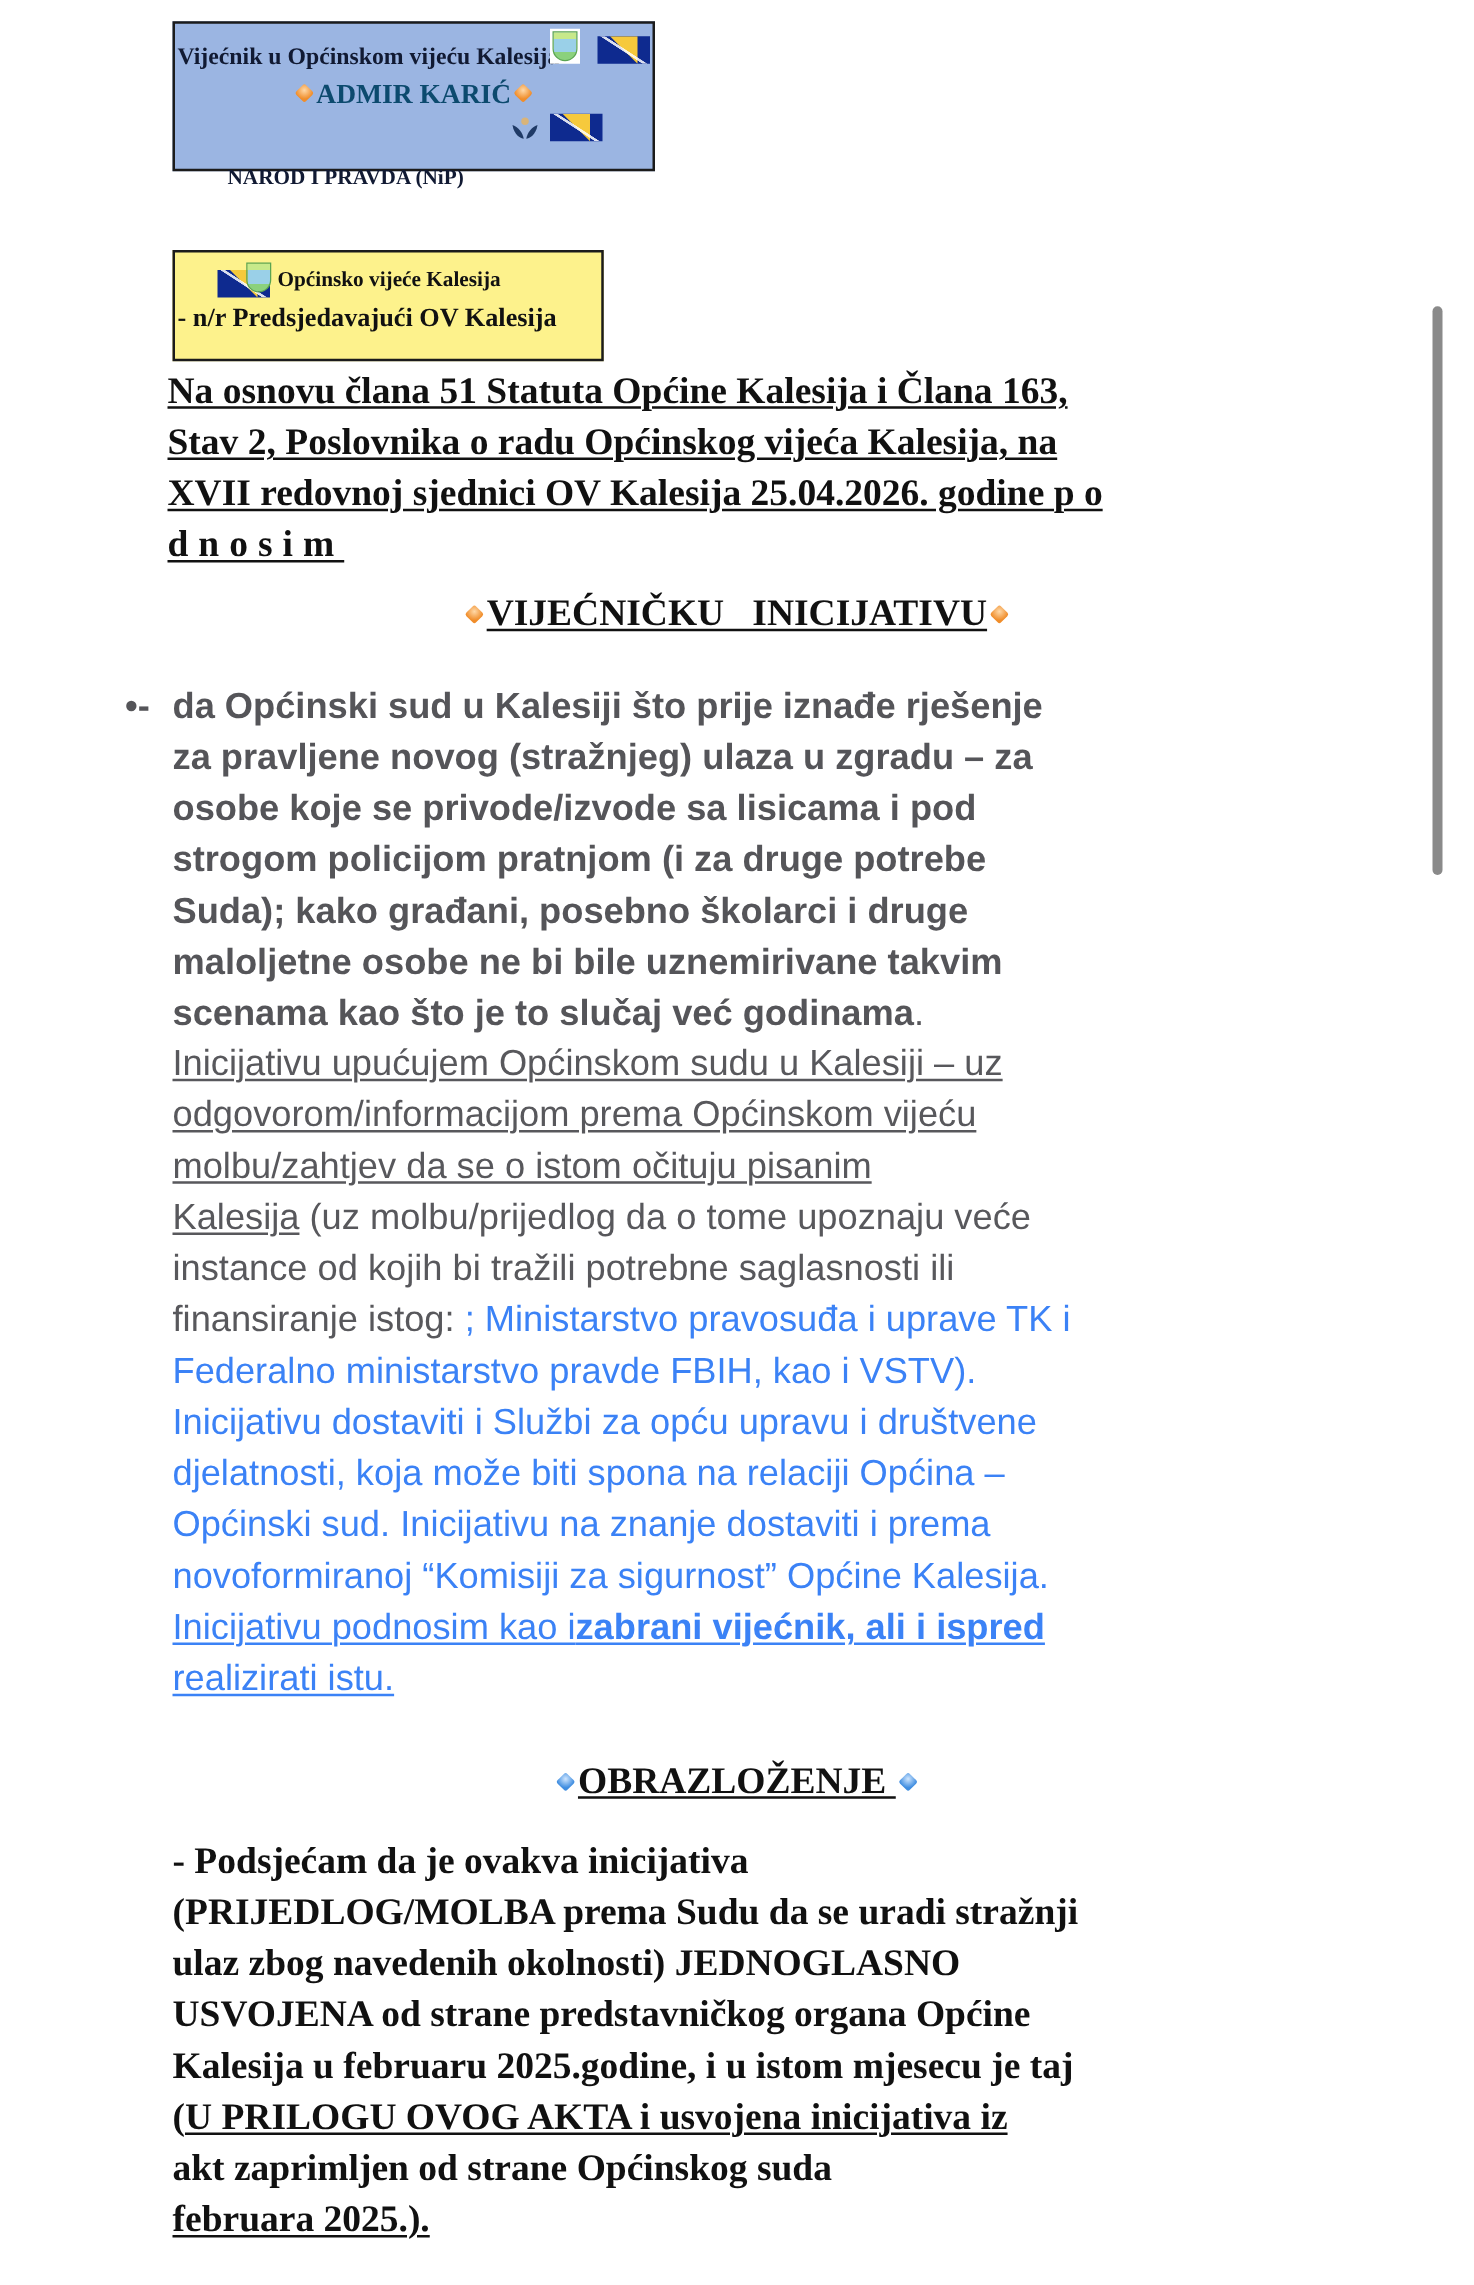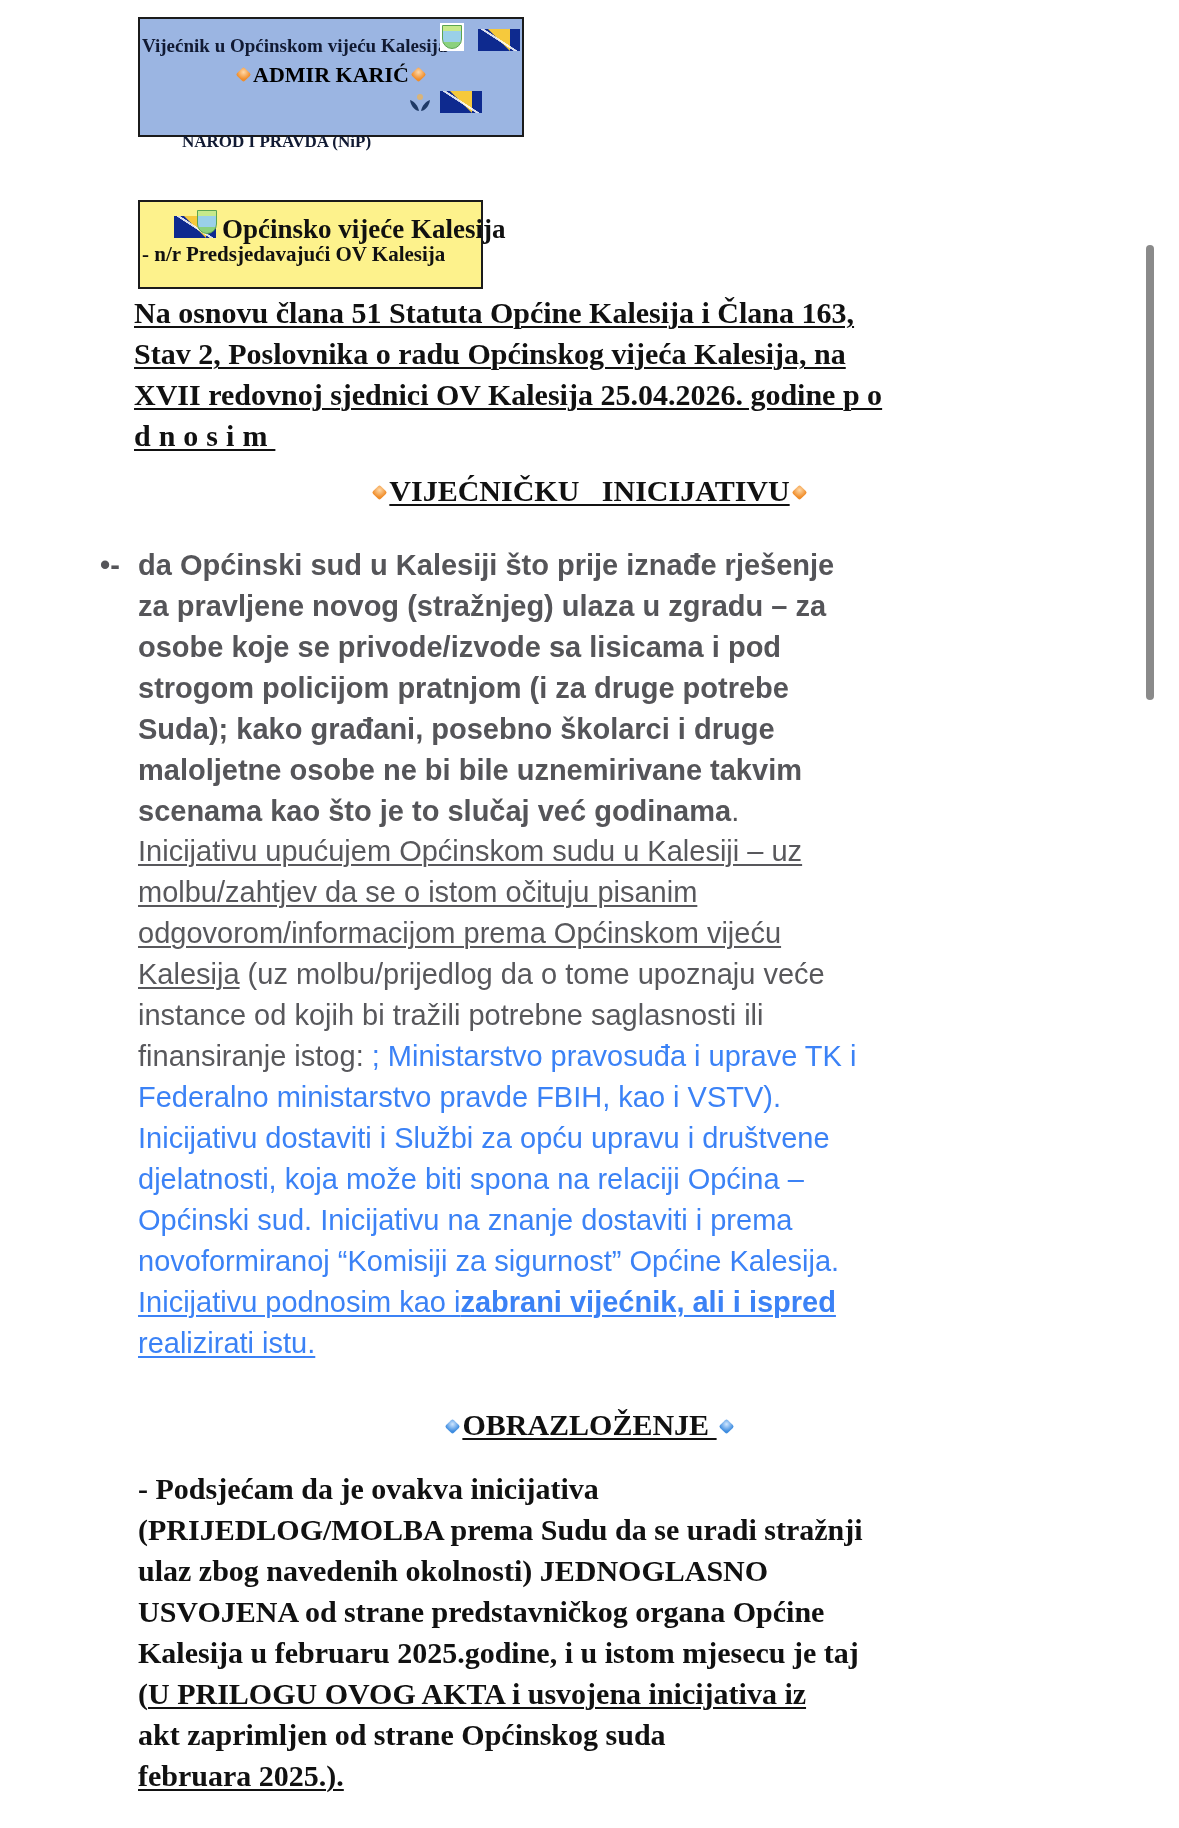--- a/index.html
+++ b/index.html
@@ -2,39 +2,39 @@
 <html><head>
 <meta charset="utf-8">
 <style>
   html, body { margin: 0; padding: 0; background: #ffffff; }
   body { width: 1179px; height: 1828px; position: relative; overflow: hidden; font-family: "Liberation Serif", serif; color: #111; }
   .abs { position: absolute; }
 
   
   #hdr { left: 138px; top: 17px; width: 386px; height: 120px; background: #9bb5e2; border: 2px solid #1b1b1b; box-sizing: border-box; }
   #hdr .l1 { position: absolute; left: 2px; top: 16px; font-weight: bold; font-size: 19px; white-space: nowrap; color: #111a33; }
-  #hdr .l2 { position: absolute; left: 0; width: 100%; top: 43px; text-align: center; font-weight: bold; font-size: 22px; color: #000000; }
+  #hdr .l2 { position: absolute; left: 0; width: 100%; top: 43px; text-align: center; font-weight: bold; font-size: 22px; color: #0c4a6e; }
   #hdr .l3 { position: absolute; left: 42px; top: 74px; font-weight: bold; font-size: 17px; color: #111a33; white-space: nowrap; margin-top: 39px; }
 
   .diamond { display: inline-block; width: 11px; height: 11px; transform: rotate(45deg); border-radius: 2px; vertical-align: middle; margin: 0 4px 4px 4px; }
   .d-orange { background: radial-gradient(circle at 35% 35%, #ffd9a8, #f08d2a 70%); }
   .d-blue { background: radial-gradient(circle at 35% 35%, #cfe6ff, #3f8de0 70%); }
 
   .flag { position: absolute; width: 42px; height: 22px; background: #0e2a8f; overflow: hidden; }
   .flag .tri { position: absolute; left: 10px; top: 0; width: 0; height: 0; border-left: 22px solid transparent; border-top: 22px solid #f6c93c; }
   .flag .stars { position: absolute; left: 0; top: 0; width: 42px; height: 22px; background: linear-gradient(33deg, transparent 47%, #fff 48%, #fff 52%, transparent 53%); opacity: .85; }
 
   .coat { position: absolute; width: 24px; height: 28px; background: #fff; }
   .coat .shield { position: absolute; left: 2px; top: 2px; width: 20px; height: 24px; background: linear-gradient(#c7e98a 0 22%, #9ad0e8 22% 72%, #8bd17d 72%); border: 1px solid #5aa451; border-radius: 0 0 10px 10px; box-sizing: border-box; }
 
   .nip-logo { position: absolute; width: 24px; height: 20px; }
 
   
   #yb { left: 138px; top: 200px; width: 345px; height: 89px; background: #fdf28c; border: 2px solid #1b1b1b; box-sizing: border-box; }
-  #yb .l1 { position: absolute; left: 82px; top: 12px; font-weight: bold; font-size: 27px; white-space: nowrap; }
+  #yb .l1 { position: absolute; left: 82px; top: 12px; font-weight: bold; font-size: 17px; white-space: nowrap; }
   #yb .l2 { position: absolute; left: 2px; top: 40px; font-weight: bold; font-size: 21px; white-space: nowrap; }
 
   
   #lead { left: 134px; top: 292px; width: 900px; font-weight: bold; font-size: 30px; line-height: 41px; text-decoration: underline; text-decoration-thickness: 2px; text-underline-offset: 3px; }
   #lead .ln { display: block; white-space: nowrap; }
   #lead .spaced { letter-spacing: 8px; }
 
   #title1 { left: 0; width: 1179px; top: 474px; text-align: center; font-weight: bold; font-size: 30px; }
   #title1 span.t { text-decoration: underline; text-decoration-thickness: 2px; text-underline-offset: 3px; white-space: pre; }
 
@@ -115,22 +115,22 @@
   <span class="ln">za pravljene novog (stražnjeg) ulaza u zgradu – za</span>
   <span class="ln">osobe koje se privode/izvode sa lisicama i pod</span>
   <span class="ln">strogom policijom pratnjom (i za druge potrebe</span>
   <span class="ln">Suda); kako građani, posebno školarci i druge</span>
   <span class="ln">maloljetne osobe ne bi bile uznemirivane takvim</span>
   <span class="ln"><span>scenama kao što je to slučaj već godinama</span><span style="font-weight:normal">.</span></span>
 </div>
 
 <div id="p2" class="abs sans">
   <span class="ln grey u">Inicijativu upućujem Općinskom sudu u Kalesiji – uz</span>
+  <span class="ln grey u">odgovorom/informacijom prema Općinskom vijeću</span>
   <span class="ln grey u">molbu/zahtjev da se o istom očituju pisanim</span>
-  <span class="ln grey u">odgovorom/informacijom prema Općinskom vijeću</span>
   <span class="ln grey"><span class="u">Kalesija</span><span> (uz molbu/prijedlog da o tome upoznaju veće</span></span>
   <span class="ln grey">instance od kojih bi tražili potrebne saglasnosti ili</span>
   <span class="ln"><span class="grey">finansiranje istog: </span><span class="blk">; Ministarstvo pravosuđa i uprave TK i</span></span>
   <span class="ln blk">Federalno ministarstvo pravde FBIH,  kao i VSTV).</span>
   <span class="ln blk">Inicijativu dostaviti i Službi za opću upravu i društvene</span>
   <span class="ln blk">djelatnosti, koja može biti spona na relaciji Općina –</span>
   <span class="ln blk">Općinski sud. Inicijativu na znanje dostaviti i prema</span>
   <span class="ln blk">novoformiranoj “Komisiji za sigurnost” Općine Kalesija.</span>
   <span class="ln blk u"><span>Inicijativu podnosim kao i</span><span class="b">zabrani vijećnik, ali i ispred</span></span>
   <span class="ln blk u">realizirati istu.</span>

